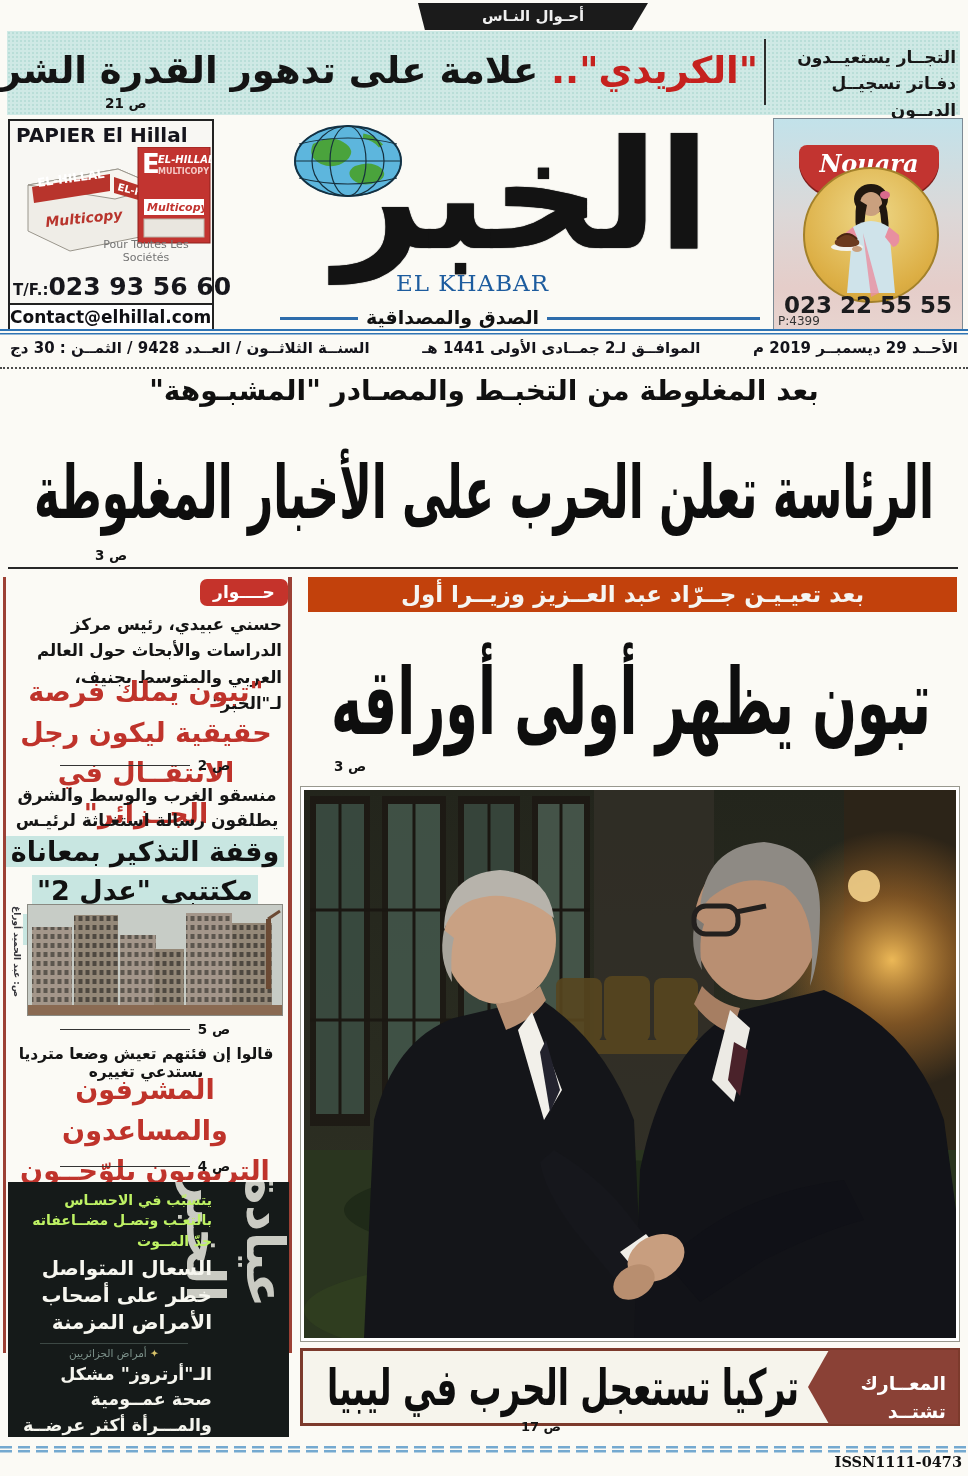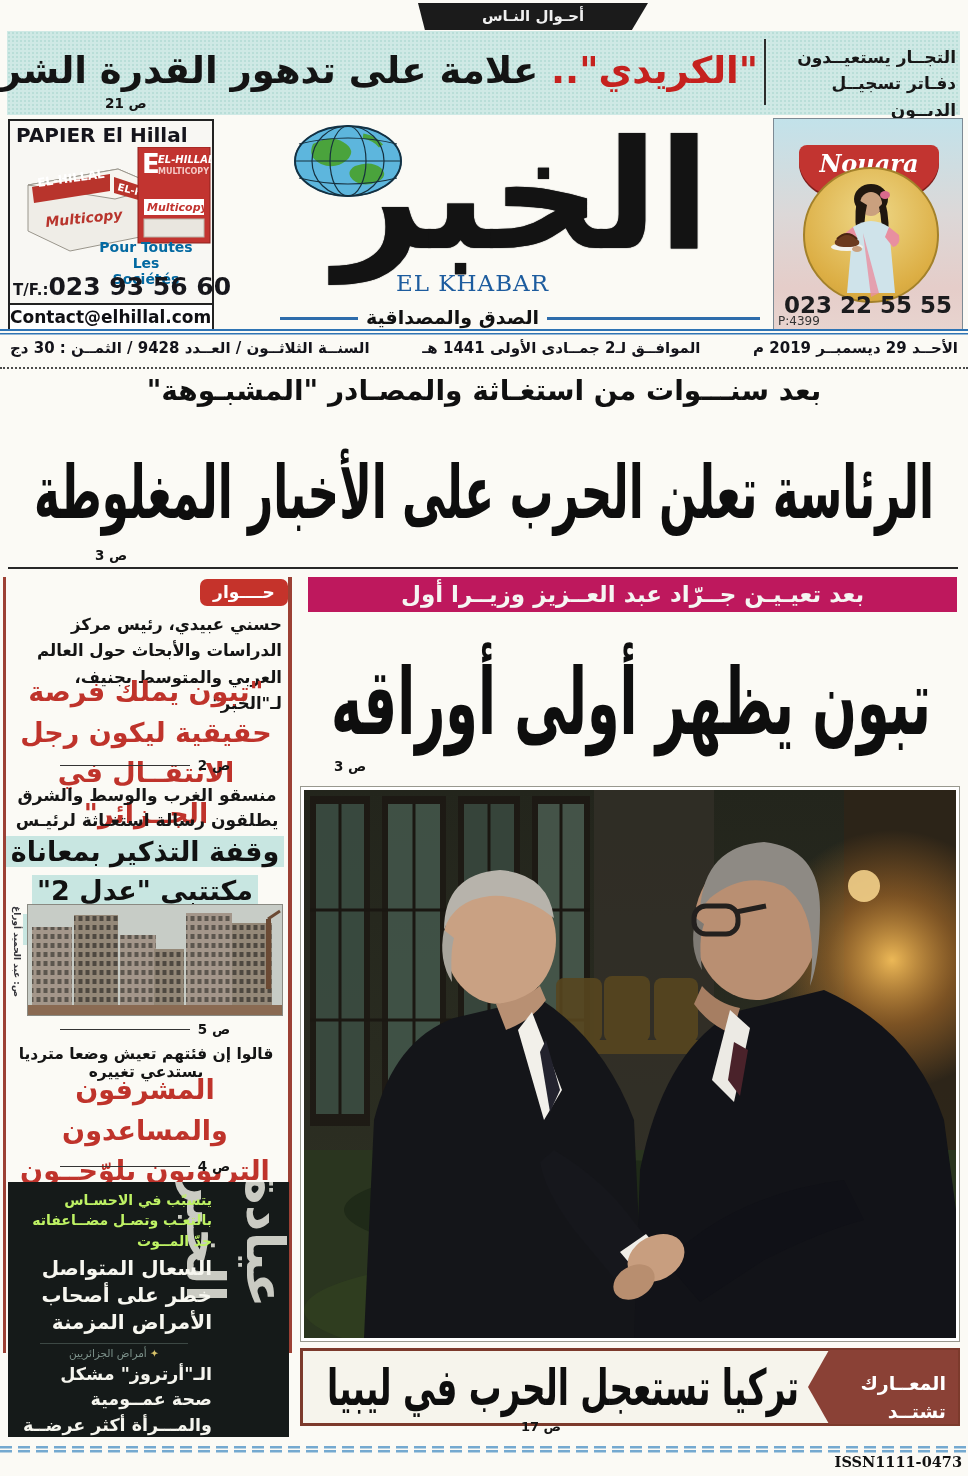--- a/index.html
+++ b/index.html
@@ -15,21 +15,21 @@
   .strip-kicker{right:4px;top:13px;width:184px;text-align:right;font-weight:bold;font-size:17px;
     line-height:1.55;color:#171717;padding-left:4px;}
   .strip-vdiv{right:194px;top:8px;height:66px;border-left:2px solid #2b2b2b;}
   .strip-headline{right:202px;left:10px;top:18px;text-align:center;font-size:37px;font-weight:bold;
     white-space:nowrap;color:#141414;letter-spacing:-0.5px;}
   .strip-headline .red{color:#c5211e;}
   .p21{left:98px;bottom:4px;font-size:13.5px;font-weight:bold;color:#141414;}
   
   .ad-left{left:8px;top:119px;width:206px;height:212px;background:#f8f7f3;border:2px solid #222;box-sizing:border-box;}
   .ad-left .title{font-size:20px;font-weight:bold;color:#15151c;padding:2px 6px 0 6px;}
-  .ad-left .tagline{position:absolute;right:6px;top:118px;width:120px;text-align:center;font-size:14px;font-weight:bold;color:#0369a1;line-height:1.15;}
+  .ad-left .tagline{position:absolute;right:6px;top:118px;width:120px;text-align:center;font-size:11px;font-weight:normal;color:#737373;line-height:1.15;}
   .ad-left .phone{font-size:25px;font-weight:bold;color:#17171c;line-height:1.1;white-space:nowrap;}
   .ad-left .phone small{font-size:15px;}
   .ad-left .phones{position:absolute;left:3px;top:152px;width:198px;text-align:center;}
   .ad-left .email{position:absolute;left:0;bottom:0;width:100%;border-top:2px solid #222;
     font-size:17px;font-weight:bold;text-align:left;color:#101014;background:#fff;line-height:24px;}
   .logo-zone{left:255px;top:116px;width:505px;height:214px;}
   .khabar{position:absolute;right:0;left:30px;top:-34px;text-align:center;font-size:152px;font-weight:bold;
     color:#131313;direction:rtl;line-height:1.5;text-shadow:0 0 1px #131313;}
   .elkhabar{position:absolute;left:0;right:70px;bottom:34px;text-align:center;
     font-family:"DejaVu Serif",serif;font-size:23px;color:#1d5c9e;letter-spacing:1px;}
@@ -59,21 +59,21 @@
   .dateline{left:10px;top:339px;width:948px;display:flex;justify-content:space-between;
     font-size:15px;font-weight:bold;color:#13131a;}
   .dotted{left:0;top:367px;width:968px;border-top:2px dotted #4a4a4a;}
   
   .lead-kicker{left:0;top:374px;width:968px;text-align:center;font-size:28px;font-weight:bold;color:#101010;}
   .lead-svg{left:8px;top:406px;}
   .pref{font-size:13.5px;font-weight:bold;color:#141414;}
   .p3a{left:95px;top:547px;}
   .lead-rule{left:8px;top:567px;width:950px;height:2px;background:#282828;}
   
-  .bar2{left:308px;top:577px;width:649px;height:35px;background:#be185d;color:#f5f5f2;
+  .bar2{left:308px;top:577px;width:649px;height:35px;background:#c2410c;color:#f5f5f2;
     font-size:23px;font-weight:bold;text-align:center;line-height:35px;}
   .svg2{left:300px;top:616px;}
   .p3b{left:334px;top:758px;}
   
   .photo-frame{left:300px;top:786px;width:660px;height:556px;border:1px solid #98988e;background:#fff;
     box-sizing:border-box;padding:3px;}
   
   .banner{left:300px;top:1348px;width:660px;height:78px;border:3px solid #7c3a2c;background:#f6f4ec;box-sizing:border-box;}
   .banner-red{position:absolute;right:-1px;top:-1px;bottom:-1px;width:150px;background:#8a4136;
     clip-path:polygon(14% 0,100% 0,100% 100%,14% 100%,0 50%);color:#fff;direction:rtl;
@@ -216,21 +216,21 @@
   </div>
 
   <div class="abs blue-rule rule-top"></div>
   <div class="abs dateline rtl">
     <span>الأحــد 29 ديسمبــر 2019 م</span>
     <span>الموافــق لـ2 جمــادى الأولى 1441 هـ</span>
     <span>السنــة الثلاثــون / العــدد 9428 / الثمــن : 30 دج</span>
   </div>
   <div class="abs dotted"></div>
 
-  <div class="abs lead-kicker rtl">بعد سنـــوات من استغـاثة والمصـادر "المشبـوهة"</div>
+  <div class="abs lead-kicker rtl">بعد المغلوطة من التخبـط والمصـادر "المشبـوهة"</div>
   <svg class="abs lead-svg" width="952" height="152">
     <text x="476" y="112" text-anchor="middle" textLength="900" lengthAdjust="spacingAndGlyphs" font-size="74" font-weight="bold" fill="#0e0e0e" style="font-family:'DejaVu Sans',sans-serif;">الرئاسة تعلن الحرب على الأخبار المغلوطة</text>
   </svg>
   <div class="abs p3a pref">ص 3</div>
   <div class="abs lead-rule"></div>
 
   <div class="abs bar2 rtl">بعد تعيـيـن جــرّاد عبد العــزيز وزيــرا أول</div>
   <svg class="abs svg2" width="662" height="150">
     <text x="331" y="118" text-anchor="middle" textLength="600" lengthAdjust="spacingAndGlyphs" font-size="92" font-weight="bold" fill="#0e0e0e" style="font-family:'DejaVu Sans',sans-serif;">تبون يظهر أولى أوراقه</text>
   </svg>

